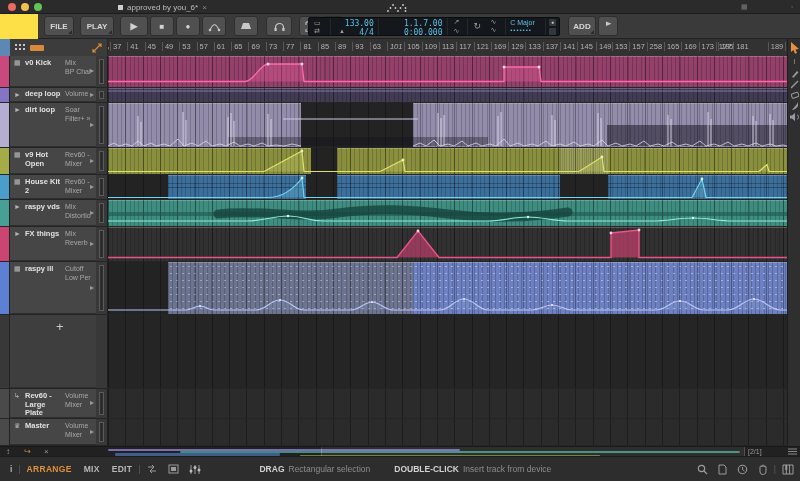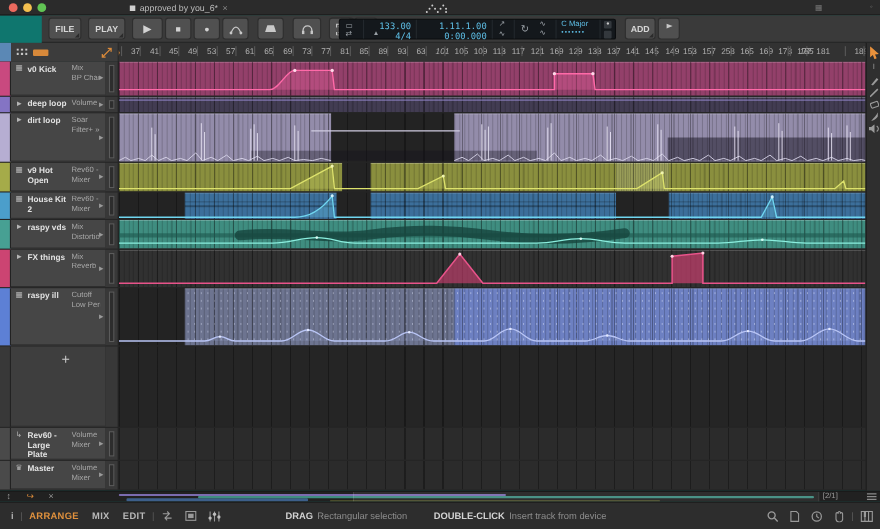--- a/index.html
+++ b/index.html
@@ -1,17 +1,17 @@
 <!DOCTYPE html>
 <html><head>
 <meta charset="utf-8">
 <style>
   html,body{margin:0;padding:0;background:#1a1a1a;}
   *{box-sizing:border-box;}
-  .app{position:relative;width:800px;height:481px;background:#0f766e;overflow:hidden;
+  .app{position:relative;width:800px;height:481px;background:#fde047;overflow:hidden;
        font-family:"Liberation Sans",sans-serif;color:#ccc;}
   .abs{position:absolute;}
 
   
   .titlebar{position:absolute;left:0;top:0;width:800px;height:14px;background:#2b2b2b;border-bottom:1px solid #1c1c1c;}
   .light{position:absolute;top:3px;width:8px;height:8px;border-radius:50%;}
   .tab{position:absolute;left:118px;top:1px;height:13px;display:flex;align-items:center;gap:4px;font-size:8px;color:#bdbdbd;}
   .tabdot{width:5px;height:5px;background:#cfcfcf;display:inline-block;}
   .tabx{color:#8a8a8a;font-size:8px;}
   .wicon{position:absolute;color:#777;font-size:7px;top:3px;}
@@ -26,21 +26,21 @@
        display:flex;align-items:stretch;}
   .lcd .sec{position:relative;border-right:1px solid #23282d;}
   .cyan{color:#5fc0e8;}
   .lcdnum{font-family:"DejaVu Sans Mono",monospace;font-size:8px;line-height:9px;}
   .lcdsmall{font-size:6px;color:#9aa0a6;}
 
   
   .rulerrow{position:absolute;left:0;top:39px;width:800px;height:17px;background:#3c3c3c;border-bottom:1px solid #1d1d1d;}
   .rcorner{position:absolute;left:0;top:0;width:108px;height:17px;background:#3c3c3c;border-right:1px solid #262626;}
   .ruler{position:absolute;left:108px;top:0;width:679px;height:17px;background:#323232;overflow:hidden;}
-  .tick{position:absolute;top:3px;font-size:7.5px;color:#b2b2b2;border-left:1px solid #585858;padding-left:8px;line-height:9px;}
+  .tick{position:absolute;top:3px;font-size:7.5px;color:#b2b2b2;border-left:1px solid #585858;padding-left:2px;line-height:9px;}
 
   
   .main{position:absolute;left:0;top:56px;width:800px;height:390px;background:#252525;}
   .row{position:absolute;left:0;width:800px;}
   .tcolor{position:absolute;left:0;top:0;bottom:1px;width:10px;border-right:1px solid #222;}
   .thead{position:absolute;left:10px;top:0;bottom:1px;width:86px;background:#464646;border-bottom:1px solid #2e2e2e;}
   .ticon{position:absolute;left:4px;top:3px;font-size:7px;color:#b5b5b5;line-height:8px;}
   .tname{position:absolute;left:15px;top:3px;width:40px;font-size:7.5px;font-weight:bold;color:#e2e2e2;line-height:8.5px;}
   .tp1{position:absolute;left:55px;top:3px;width:26px;font-size:7px;color:#a8a8a8;line-height:8px;white-space:nowrap;overflow:hidden;}
   .tp2{position:absolute;left:55px;top:12px;width:26px;font-size:7px;color:#a8a8a8;line-height:8px;white-space:nowrap;overflow:hidden;}
@@ -173,21 +173,21 @@
       <div class="sec" style="width:22px">
         <span class="abs" style="left:5px;top:1px;font-size:7px;color:#9aa0a6">▭</span>
         <span class="abs" style="left:5px;top:9px;font-size:7px;color:#9aa0a6">⇄</span>
       </div>
       <div class="sec" style="width:48px">
         <span class="abs lcdnum cyan" style="right:4px;top:1px">133.00</span>
         <span class="abs lcdsmall" style="left:8px;top:10px">▲</span>
         <span class="abs lcdnum cyan" style="right:4px;top:10px">4/4</span>
       </div>
       <div class="sec" style="width:70px">
-        <span class="abs lcdnum cyan" style="right:5px;top:1px">1.11.1.00</span>
+        <span class="abs lcdnum cyan" style="right:5px;top:1px">1.1.7.00</span>
         <span class="abs lcdnum cyan" style="right:5px;top:10px">0:00.000</span>
       </div>
       <div class="sec" style="width:20px">
         <span class="abs" style="left:5px;top:0;font-size:7px;color:#9aa0a6">↗</span>
         <span class="abs" style="left:5px;top:9px;font-size:7px;color:#9aa0a6">∿</span>
       </div>
       <div class="sec" style="width:38px">
         <span class="abs" style="left:5px;top:3px;font-size:9px;color:#9aa0a6">↻</span>
         <span class="abs" style="left:22px;top:0;font-size:7px;color:#9aa0a6">∿</span>
         <span class="abs" style="left:22px;top:8px;font-size:7px;color:#9aa0a6">∿</span>

